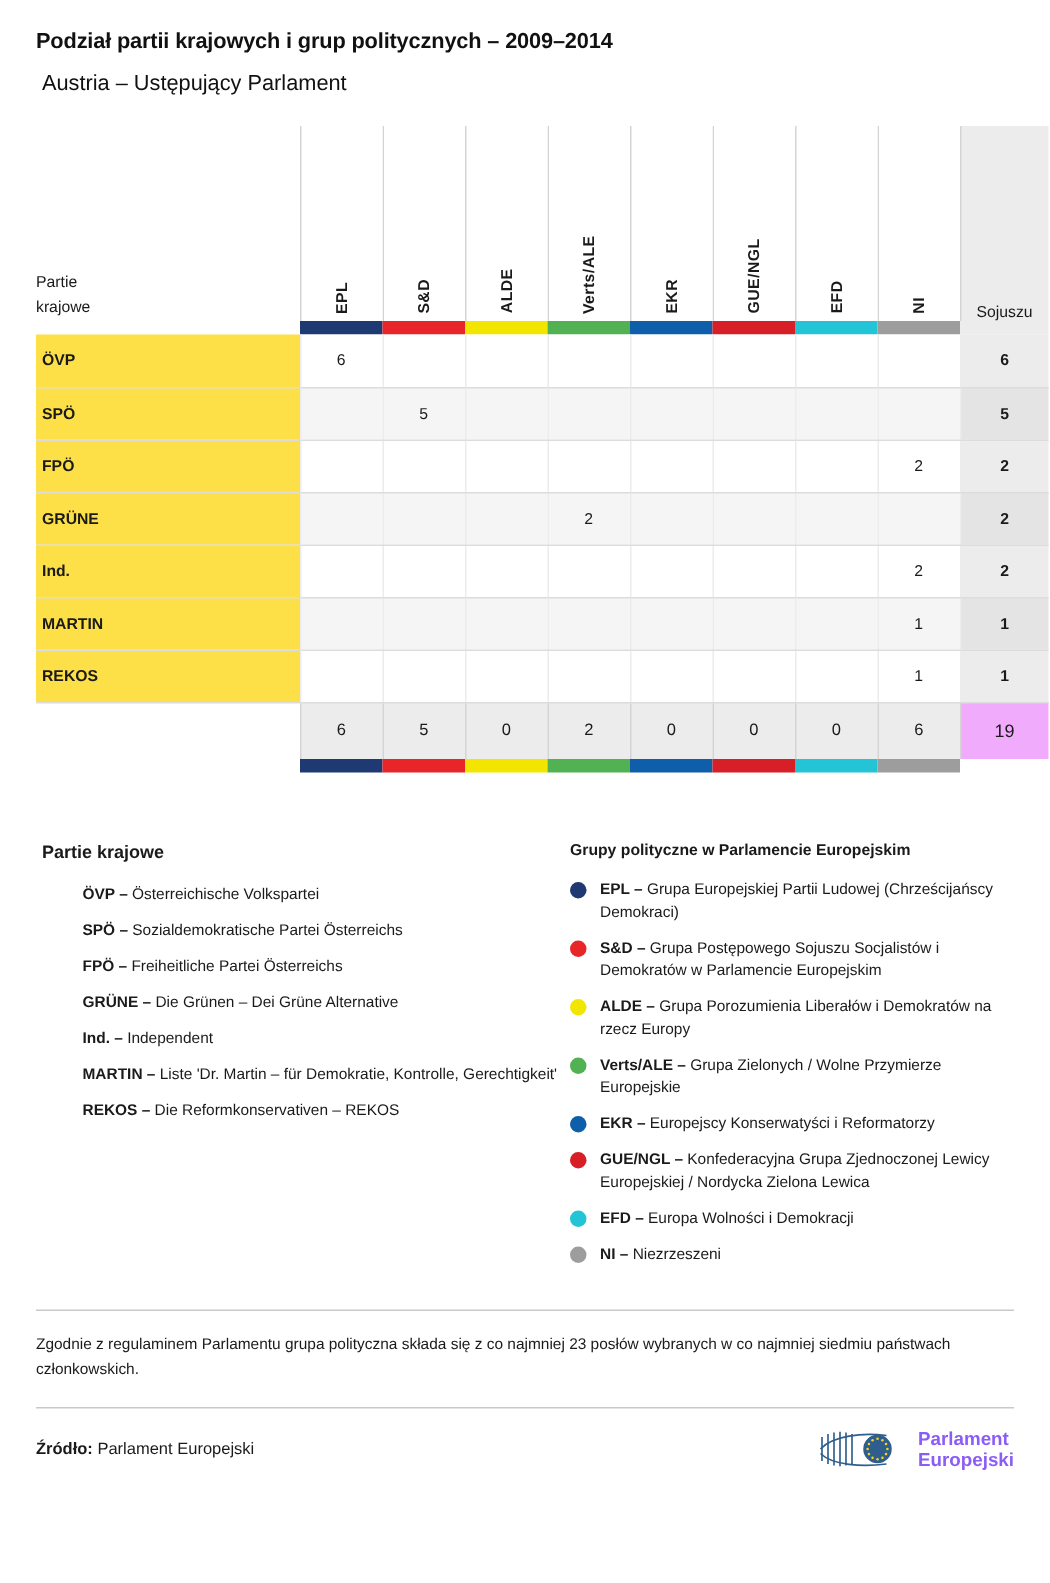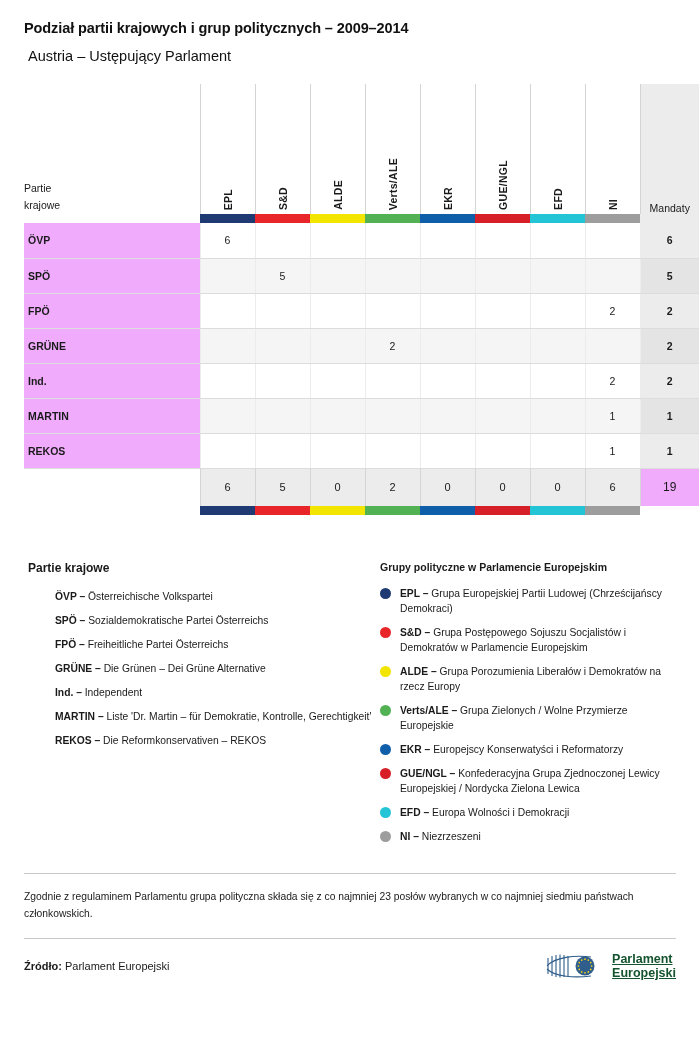--- a/index.html
+++ b/index.html
@@ -96,21 +96,21 @@
     border-left: 1px solid #ececec;
     border-right: 1px solid #ececec;
     background: #fff;
   }
   .drow td.party {
     text-align: left;
     font-weight: bold;
     padding-left: 4px;
     border-left: none;
     border-right: none;
-    background: #f0abfc;
+    background: #fde047;
   }
   .drow td.mand {
     font-weight: bold;
     background: #ececec;
     border-left: 1px solid #d4d4d4;
     border-right: none;
   }
   .drow td.zebra { background: #f5f5f5; }
   .drow.alt td.mand { background: #e4e4e4; }
 
@@ -192,23 +192,22 @@
     align-items: center;
     justify-content: space-between;
     padding-top: 12px;
   }
   .src { font-size: 11px; color: #1a1a1a; }
   .src b { font-weight: bold; }
   .logo { display: flex; align-items: center; gap: 9px; }
   .logo-text {
     font-size: 12.5px;
     font-weight: bold;
-    color: #14532d;
+    color: #8b5cf6;
     line-height: 14px;
-    text-decoration: underline;
   }
 </style>
 </head>
 <body>
 
 <div class="page">
 
   <div class="title">Podział partii krajowych i grup politycznych – 2009–2014</div>
   <div class="subtitle">Austria – Ustępujący Parlament</div>
 
@@ -230,21 +229,21 @@
           <tr>
             <td class="hdr-party">Partie<br>krajowe</td>
             <td class="hdr-cell"><span class="vert">EPL</span></td>
             <td class="hdr-cell"><span class="vert">S&amp;D</span></td>
             <td class="hdr-cell"><span class="vert">ALDE</span></td>
             <td class="hdr-cell"><span class="vert">Verts/ALE</span></td>
             <td class="hdr-cell"><span class="vert">EKR</span></td>
             <td class="hdr-cell"><span class="vert">GUE/NGL</span></td>
             <td class="hdr-cell"><span class="vert">EFD</span></td>
             <td class="hdr-cell"><span class="vert">NI</span></td>
-            <td class="hdr-mandaty">Mandaty</td>
+            <td class="hdr-mandaty">Sojuszu</td>
           </tr>
           <tr class="strip">
             <td></td>
             <td>
               <span class="bar" style="background:#1f3a73"></span>
             </td>
             <td>
               <span class="bar" style="background:#e8262a"></span>
             </td>
             <td>

